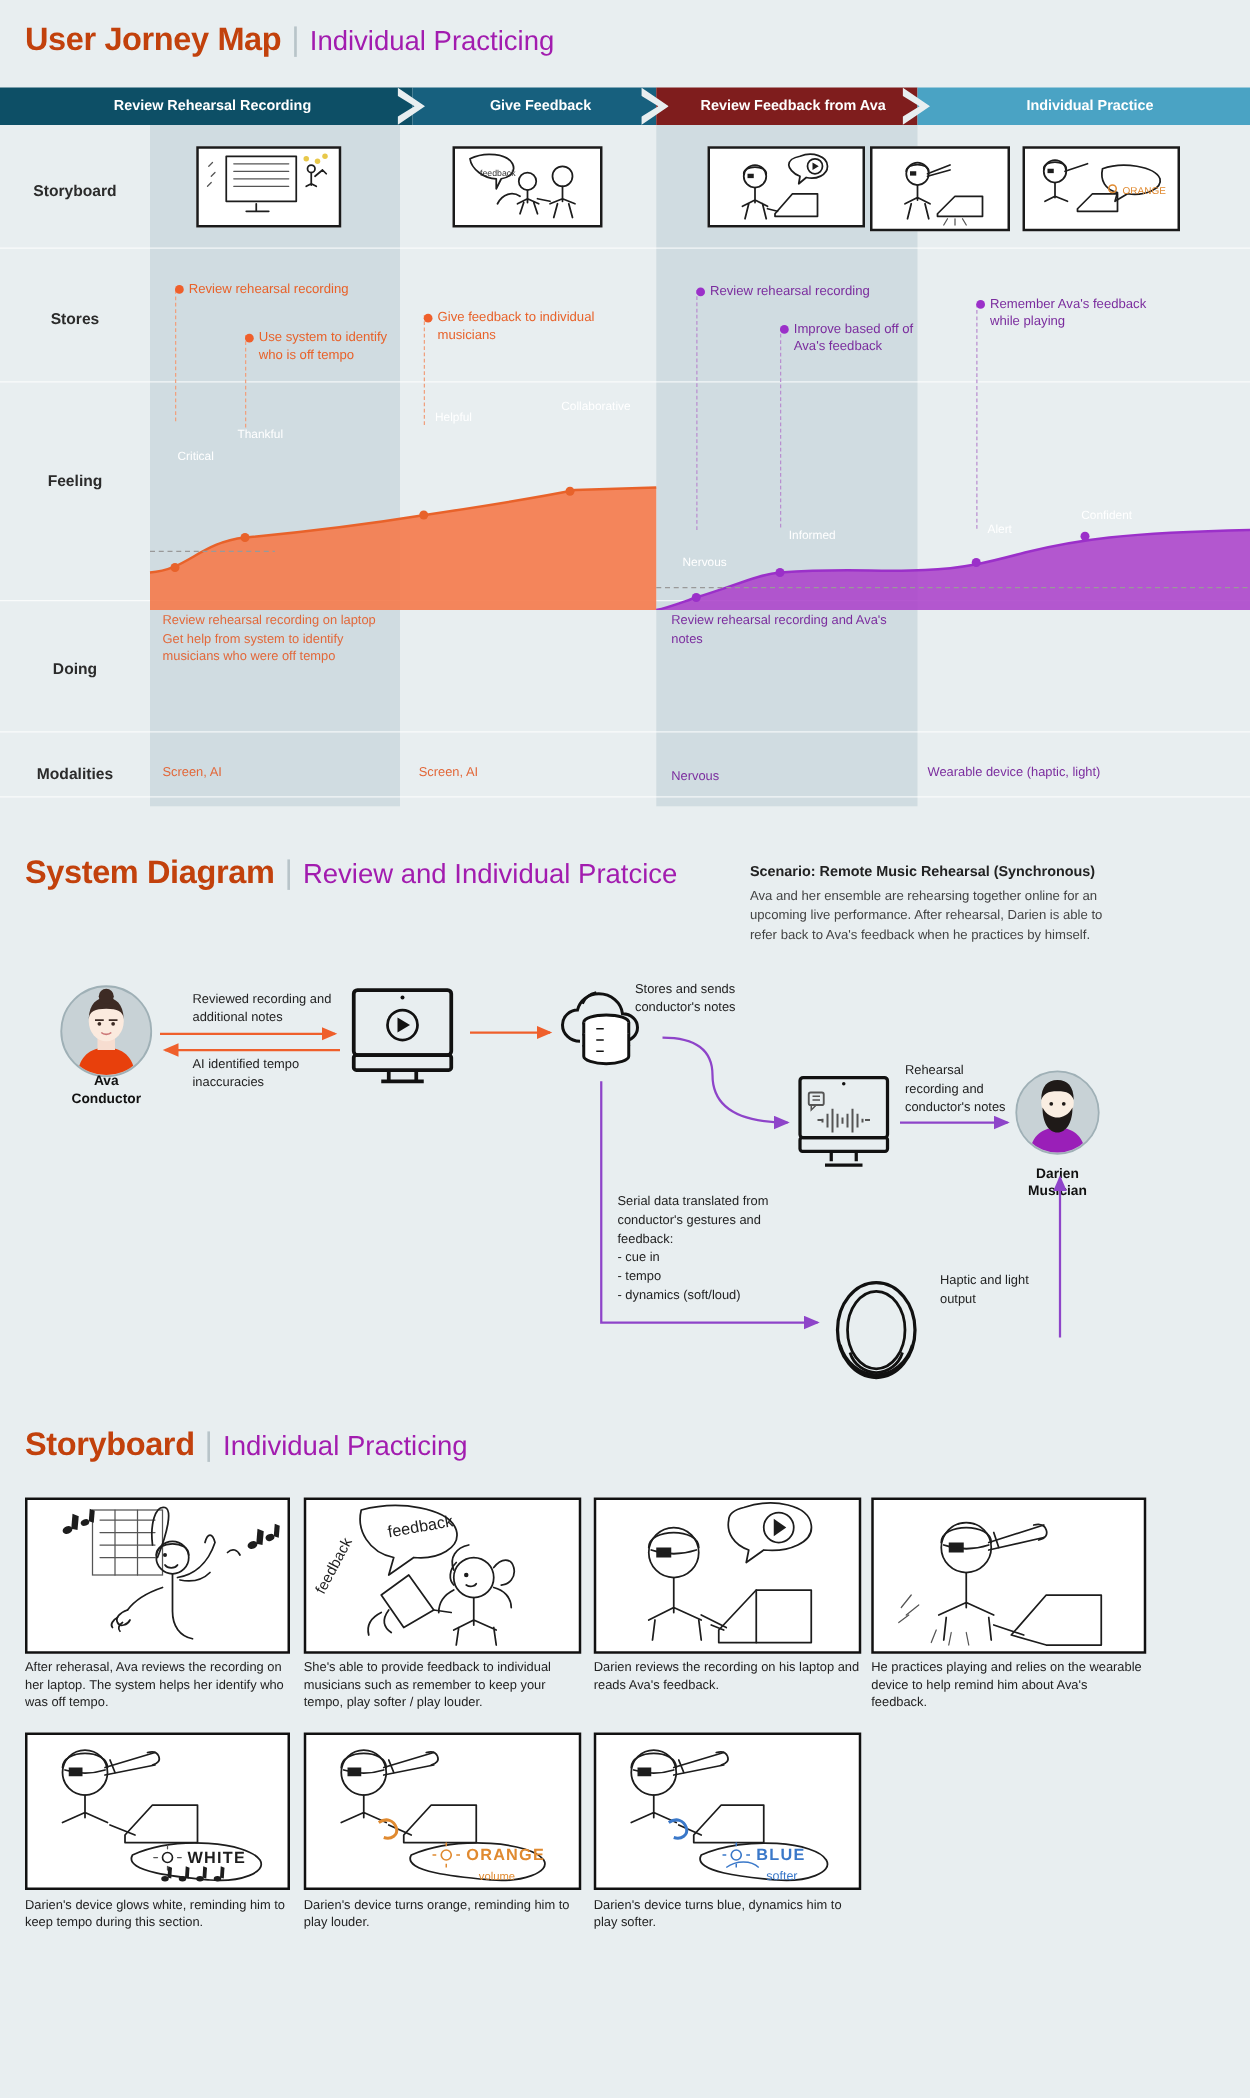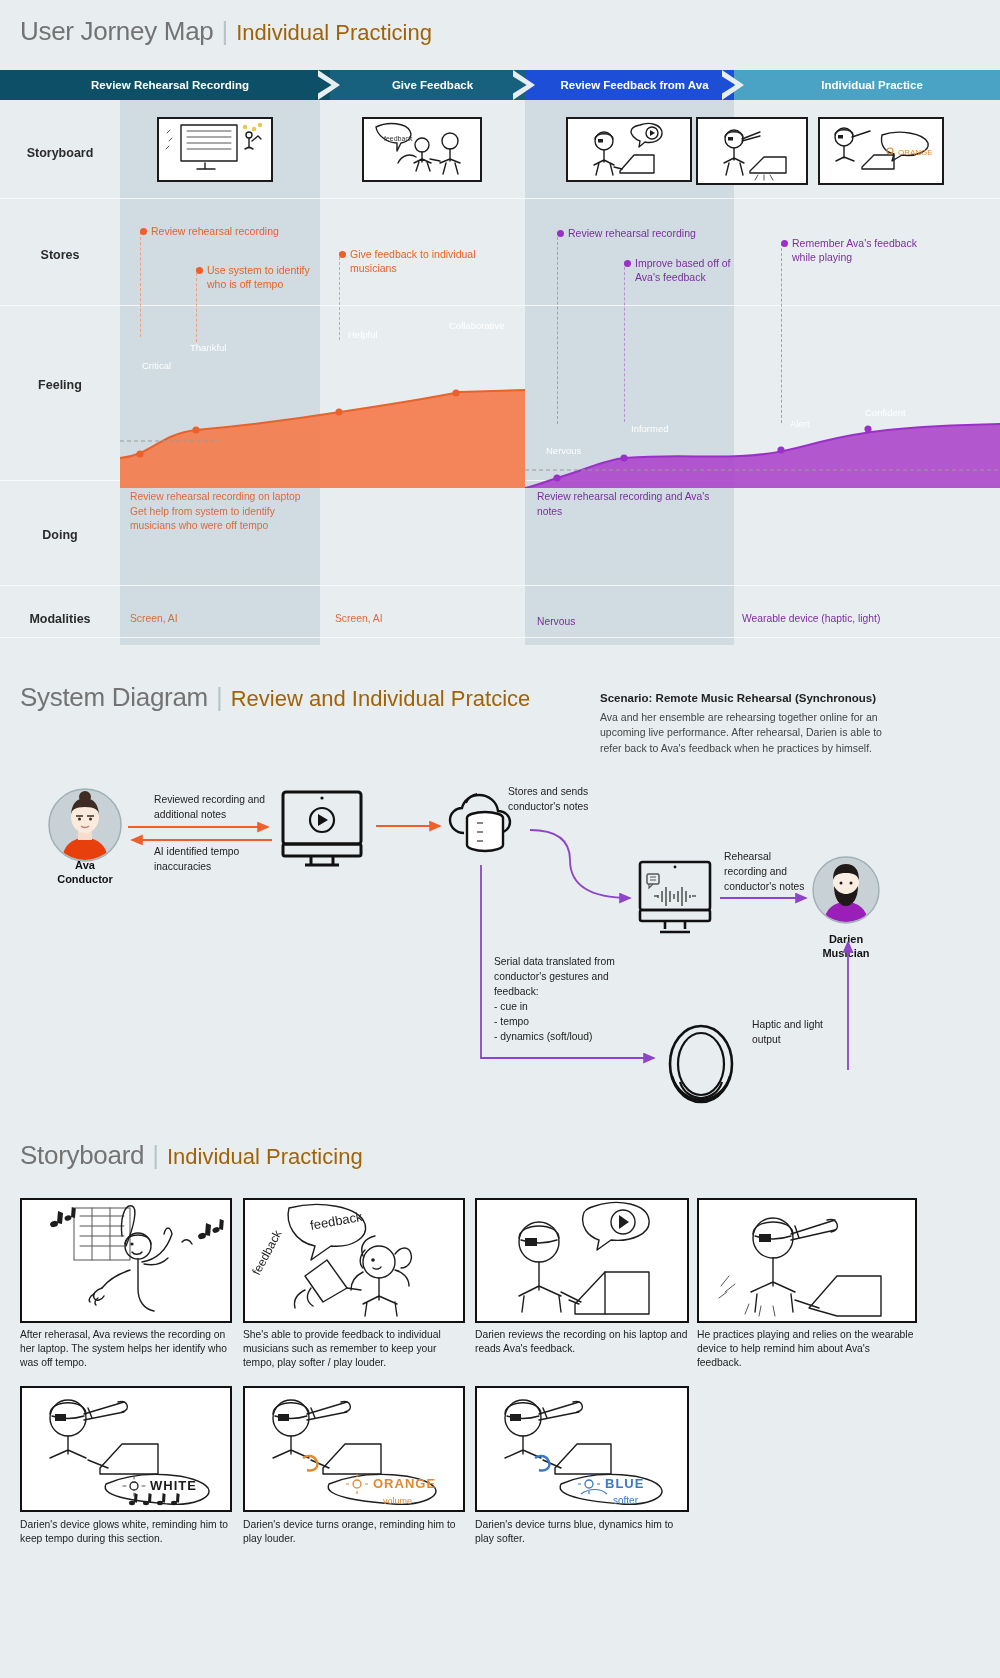--- a/index.html
+++ b/index.html
@@ -8,26 +8,26 @@
     background: #e8eef0;
     font-family: "Liberation Sans", sans-serif;
     color: #333;
     overflow: hidden;
     position: relative;
   }
 
   
   .sec-title { display: flex; align-items: baseline; gap: 0; }
   .sec-title .strong {
-    font-size: 26px; font-weight: normal; color: #737373; letter-spacing: -0.3px;
+    font-size: 26px; font-weight: bold; color: #c2410c; letter-spacing: -0.3px;
   }
   .sec-title .bar {
     color: #b8c4c9; font-size: 26px; font-weight: 300; margin: 0 8px;
   }
-  .sec-title .light { font-size: 22px; color: #a16207; font-weight: normal; }
+  .sec-title .light { font-size: 22px; color: #a21caf; font-weight: normal; }
 
   #header { position:absolute; left: 20px; top: 16px; }
 
   
   #phasebar { position: absolute; left: 0; top: 70px; width: 1000px; height: 30px; }
   .phase {
     position: absolute; top: 0; height: 30px;
     display: flex; align-items: center; justify-content: center;
     color: #fff; font-size: 11.5px; font-weight: bold;
   }
@@ -102,21 +102,21 @@
 
 <div id="phasebar">
   <div class="phase" style="left:0;width:330px;background:#0d4f66">
     <span class="lbl">Review Rehearsal Recording</span>
   </div>
   <div class="chev-sep" style="left:318px"></div>
   <div class="phase" style="left:330px;width:195px;background:#17607e">
     <span class="lbl">Give Feedback</span>
   </div>
   <div class="chev-sep" style="left:513px"></div>
-  <div class="phase" style="left:525px;width:209px;background:#1d4ed8">
+  <div class="phase" style="left:525px;width:209px;background:#7f1d1d">
     <span class="lbl">Review Feedback from Ava</span>
   </div>
   <div class="chev-sep" style="left:722px"></div>
   <div class="phase" style="left:734px;width:266px;background:#4aa3c4">
     <span class="lbl">Individual Practice</span>
   </div>
 </div>
 
 <div id="grid">
 

